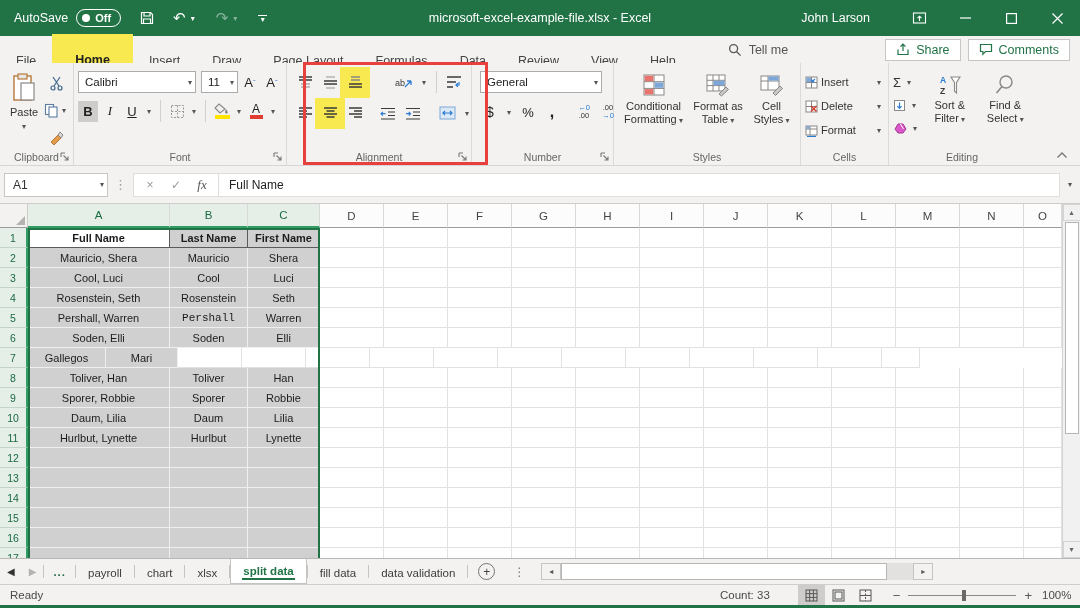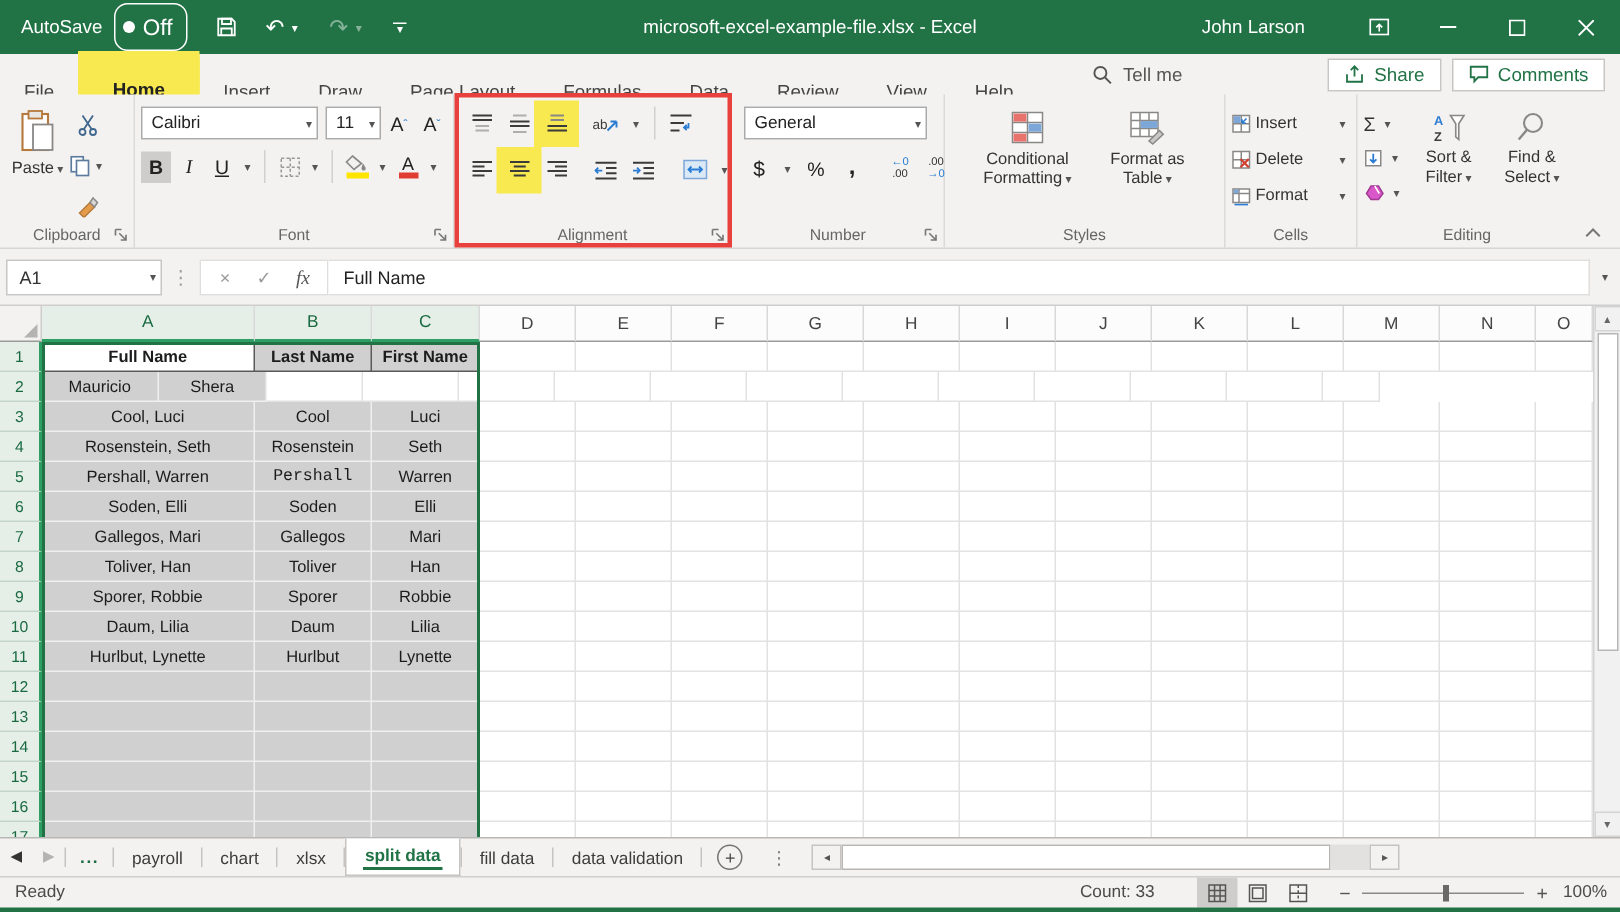--- a/index.html
+++ b/index.html
@@ -8,21 +8,21 @@
   }
   *{box-sizing:border-box;margin:0;padding:0;font-family:"Liberation Sans","DejaVu Sans",sans-serif;}
   html,body{background:#888;}
   .app{position:relative;width:1080px;height:608px;background:#f3f2f1;overflow:hidden;}
   svg{display:block}
 
   
   #titlebar{position:absolute;left:0;top:0;width:1080px;height:36px;background:var(--green);color:#fff;display:flex;align-items:center;}
   .tb-left{display:flex;align-items:center;gap:12px;padding-left:14px;}
   .autosave{display:flex;align-items:center;gap:8px;font-size:12.5px;}
-  .pill{display:flex;align-items:center;gap:5px;border:1.5px solid #fff;border-radius:9px;padding:1px 9px 1px 5px;font-size:15px;height:32px;}
+  .pill{display:flex;align-items:center;gap:5px;border:1.5px solid #fff;border-radius:9px;padding:1px 9px 1px 5px;font-size:11px;height:18px;font-weight:bold;}
   .pill .dot{width:8px;height:8px;border-radius:50%;background:#fff;}
   .qat-btn{display:flex;align-items:center;margin-left:6px;color:#fff;font-size:15px;}
   .qat-btn .dd{font-size:8px;margin-left:2px;}
   .disabled{opacity:.45;}
   .tb-title{position:absolute;left:0;right:0;text-align:center;font-size:12.5px;pointer-events:none;}
   .tb-right{margin-left:auto;display:flex;align-items:center;height:36px;}
   .tb-user{font-size:12.5px;margin-right:26px;}
   .winbtn{width:46px;height:36px;display:flex;align-items:center;justify-content:center;}
 
   
@@ -224,21 +224,21 @@
         <svg width="14" height="13" viewBox="0 0 14 13">
           <path d="M1.5 1.5h11v7h-6l-2.6 2.8V8.5h-2.4z" fill="none" stroke="#217346" stroke-width="1.2"></path>
         </svg>
         <span>Comments</span>
       </div>
     </div>
   </div>
 
   <div id="ribbon">
 
-    <div class="rgroup" style="width:90px">
+    <div class="rgroup" style="width:74px">
       <div class="bigbtn" style="width:42px">
         <svg width="26" height="30" viewBox="0 0 26 30">
           <rect x="3" y="3" width="17" height="24" fill="#fff" stroke="#b5793c" stroke-width="1.4"></rect>
           <rect x="7" y="1" width="9" height="5" fill="#e8e6e3" stroke="#b5793c" stroke-width="1.2"></rect>
           <rect x="10" y="10" width="13" height="17" fill="#fff" stroke="#8a8886" stroke-width="1.2"></rect>
         </svg>
         <span class="lbl">Paste</span>
       </div>
       <div class="col2" style="padding-top:2px">
         <span class="sbtn">
@@ -332,21 +332,21 @@
               <path d="M1 6h13M1 9h13" stroke="#3b3b3b" stroke-width="1.4"></path>
               <path d="M3 13h9" stroke="#b0aeac" stroke-width="1.4"></path>
           </svg>
         </span>
         <span class="sbtn hl-yellow">
           <svg width="15" height="14" viewBox="0 0 15 14">
             <path d="M3 2h9M3 5h9" stroke="#8a8886" stroke-width="1.4"></path>
               <path d="M1 9h13M1 12h13" stroke="#3b3b3b" stroke-width="1.4"></path>
           </svg>
         </span>
-        <span class="sbtn" style="margin-left:8px">
+        <span class="sbtn" style="margin-left:24px">
           <svg width="18" height="15" viewBox="0 0 18 15">
             <text x="0" y="11" font-size="9" fill="#3b3b3b">ab</text>
             <path d="M10 12 16 6M16 6v4M16 6h-4" stroke="#2b7cd3" stroke-width="1.3" fill="none"></path>
           </svg>
         </span>
           <span class="dd">▾</span>
         <span class="vdiv" style="margin:0 2px"></span>
         <span class="sbtn">
           <svg width="16" height="14" viewBox="0 0 16 14">
             <path d="M1 2h14M1 7h9M1 12h6" stroke="#3b3b3b" stroke-width="1.3"></path>
@@ -440,20 +440,29 @@
         <span class="lbl">Conditional Formatting</span>
       </div>
       <div class="bigbtn" style="width:58px">
         <svg width="24" height="24" viewBox="0 0 24 24">
           <rect x="1" y="2" width="18" height="16" fill="#fff" stroke="#8a8886"></rect>
           <path d="M1 7.3h18M1 12.6h18M7 2v16M13 2v16" stroke="#8a8886"></path>
           <rect x="7.4" y="7.7" width="11.2" height="4.6" fill="#7da7d8"></rect>
           <path d="M13 21 20 14l2.5 2.5L15.5 23z" fill="#c9c7c5" stroke="#8a8886"></path>
         </svg>
         <span class="lbl">Format as Table</span>
+      </div>
+      <div class="bigbtn" style="width:44px">
+        <svg width="24" height="24" viewBox="0 0 24 24">
+          <rect x="1" y="3" width="18" height="14" fill="#fff" stroke="#8a8886"></rect>
+          <path d="M1 8h18M8 3v14" stroke="#8a8886"></path>
+          <rect x="8.4" y="3.4" width="10.2" height="4.2" fill="#7da7d8"></rect>
+          <path d="M13 20 20 13l2.5 2.5L15.5 22.5z" fill="#c9c7c5" stroke="#8a8886"></path>
+        </svg>
+        <span class="lbl">Cell Styles</span>
       </div>
       <span class="glabel">Styles</span>
     </div>
 
     <div class="rgroup" style="width:88px;flex-direction:column;gap:4px;padding-top:9px">
       <div class="minirow">
         <svg width="13" height="13" viewBox="0 0 13 13">
           <rect x="1" y="1" width="11" height="11" fill="#fff" stroke="#8a8886"></rect>
             <path d="M1 6.5h11M6.5 1v11" stroke="#8a8886"></path>
           <rect x="1.5" y="1.5" width="4.5" height="4.5" fill="#7da7d8"></rect>
@@ -580,20 +589,21 @@
           <div class="gcell" style="width: 64px;"></div>
           <div class="gcell" style="width: 64px;"></div>
           <div class="gcell" style="width: 64px;"></div>
           <div class="gcell" style="width: 64px;"></div>
           <div class="gcell" style="width: 64px;"></div>
           <div class="gcell" style="width: 64px;"></div>
           <div class="gcell" style="width: 38px;"></div>
         </div>
         <div class="grow">
           <div class="rowhdr">2</div>
+          <div class="gcell sel" style="width: 142px;">Mauricio, Shera</div>
           <div class="gcell sel" style="width: 78px;">Mauricio</div>
           <div class="gcell sel" style="width: 72px;">Shera</div>
           <div class="gcell" style="width: 64px;"></div>
           <div class="gcell" style="width: 64px;"></div>
           <div class="gcell" style="width: 64px;"></div>
           <div class="gcell" style="width: 64px;"></div>
           <div class="gcell" style="width: 64px;"></div>
           <div class="gcell" style="width: 64px;"></div>
           <div class="gcell" style="width: 64px;"></div>
           <div class="gcell" style="width: 64px;"></div>
@@ -669,21 +679,20 @@
           <div class="gcell" style="width: 64px;"></div>
           <div class="gcell" style="width: 64px;"></div>
           <div class="gcell" style="width: 64px;"></div>
           <div class="gcell" style="width: 64px;"></div>
           <div class="gcell" style="width: 64px;"></div>
           <div class="gcell" style="width: 64px;"></div>
           <div class="gcell" style="width: 38px;"></div>
         </div>
         <div class="grow">
           <div class="rowhdr">7</div>
-          <div class="gcell sel" style="width: 142px;">Gallegos, Mari</div>
           <div class="gcell sel" style="width: 78px;">Gallegos</div>
           <div class="gcell sel" style="width: 72px;">Mari</div>
           <div class="gcell" style="width: 64px;"></div>
           <div class="gcell" style="width: 64px;"></div>
           <div class="gcell" style="width: 64px;"></div>
           <div class="gcell" style="width: 64px;"></div>
           <div class="gcell" style="width: 64px;"></div>
           <div class="gcell" style="width: 64px;"></div>
           <div class="gcell" style="width: 64px;"></div>
           <div class="gcell" style="width: 64px;"></div>

